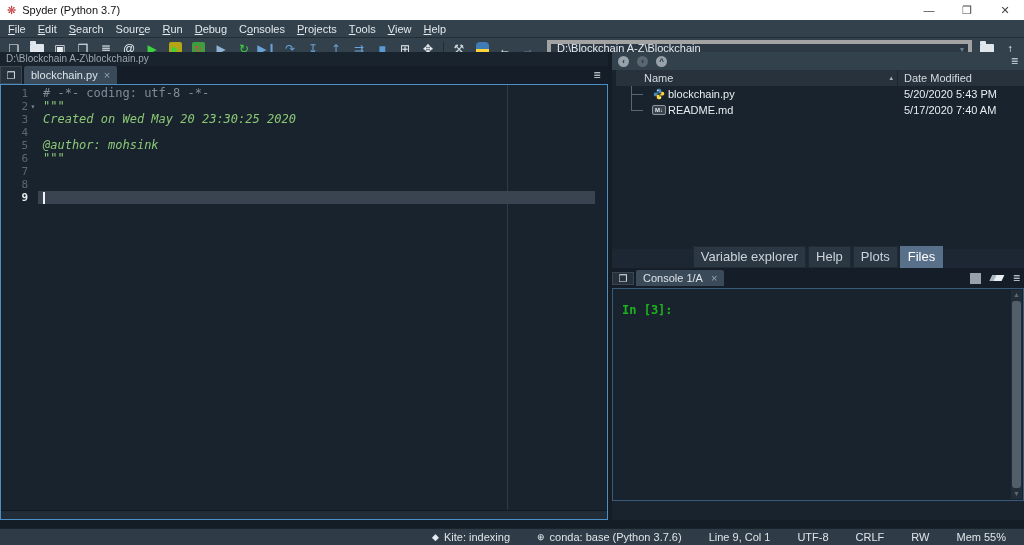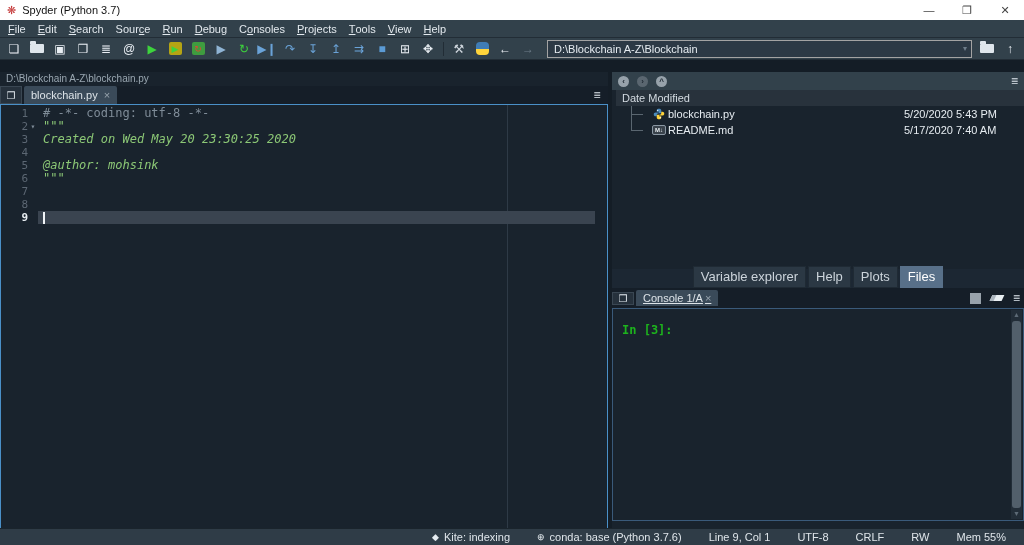--- a/index.html
+++ b/index.html
@@ -21,26 +21,26 @@
 
   
   .toolbar { position:absolute; top:38px; left:0; width:1024px; height:22px; background:#32414b;
     display:flex; align-items:center; gap:7px; padding:0 6px; border-bottom:1px solid #222d36; }
   .tb { width:16px; height:16px; display:flex; align-items:center; justify-content:center; font-size:12px; line-height:16px; flex:0 0 auto; }
   .tb-box { width:13px; height:13px; display:flex; align-items:center; justify-content:center; font-size:9px; border-radius:2px; }
   .tb-sep { width:1px; height:14px; background:#212c35; flex:0 0 auto; }
   .icon-folder { position:relative; width:14px; height:9px; background:#dfe6ec; border-radius:1px; display:inline-block; }
   .icon-folder::before { content:""; position:absolute; top:-3px; left:0; width:6px; height:3px; background:#dfe6ec; border-radius:1px 1px 0 0; }
   .icon-python { width:13px; height:13px; border-radius:4px; background:linear-gradient(180deg,#3f7cb5 50%,#ffd43b 50%); display:inline-block; }
-  .path-combo { flex:1 1 auto; height:18px; margin-left:4px; background:#2c3945; border:1px solid #a3a3a3;
-    display:flex; align-items:center; font-size:11px; color:#e6ecf1; padding:0 4px 0 6px; }
+  .path-combo { flex:1 1 auto; height:18px; margin-left:4px; background:#2c3945; border:4px solid #a3a3a3;
+    display:flex; align-items:flex-end; font-size:11px; color:#e6ecf1; padding:0 4px 0 6px; }
   .path-caret { margin-left:auto; color:#6e7d8a; font-size:8px; }
 
   
-  .main { position:absolute; top:72px; left:0; width:1000px; height:468px; background:#141d26; }
+  .main { position:absolute; top:52px; left:0; width:1000px; height:468px; background:#141d26; }
   .editor-panel { position:absolute; top:0; left:0; width:608px; height:468px; }
   .right-col { position:absolute; top:0; left:612px; width:412px; height:468px; }
 
   
   .breadcrumb { height:14px; background:#19232d; font-size:10px; color:#9aa7b1; padding:1px 0 0 6px; }
   .etabbar { height:18px; background:#151e28; display:flex; align-items:stretch; }
   .tab-browse { width:22px; display:flex; align-items:center; justify-content:center; background:#26313c;
     border:1px solid #3a4753; color:#dfe6ec; font-size:10px; }
   .etab { display:flex; align-items:center; gap:6px; background:#3a4a59; color:#dde3e8; font-size:11px;
     padding:0 7px; border-radius:2px 2px 0 0; margin-left:2px; }
@@ -89,22 +89,22 @@
   
   .tabstrip { position:absolute; left:0; width:412px; height:19px; background:#1c2733;
     display:flex; align-items:flex-end; justify-content:center; gap:2px; padding-bottom:0; }
   .strip-tab { font-size:13px; color:#ccd4db; background:#2b3844; border:1px solid #1f2a34; padding:2px 7px 3px; }
   .strip-tab.active { background:#587089; color:#ffffff; border-color:#587089; }
   .files-pane .tabstrip { top:197px; }
 
   
   .console-pane { position:absolute; top:216px; left:0; width:412px; height:252px; background:#19232d; }
   .ctabbar { height:20px; background:#151e28; display:flex; align-items:center; padding:1px 4px 1px 0; }
-  .ctab { display:flex; align-items:flex-end; gap:2px; background:#3a4a59; color:#dde3e8; font-size:11px;
-    padding:2px 7px; border-radius:2px 2px 0 0; margin-left:2px;text-decoration:underline; }
+  .ctab { display:flex; align-items:flex-end; gap:8px; background:#3a4a59; color:#dde3e8; font-size:11px;
+    padding:2px 7px; border-radius:2px 2px 0 0; margin-left:2px; }
   .ctab-actions { margin-left:auto; display:flex; align-items:center; gap:10px; }
   .sq-interrupt { width:11px; height:11px; background:#98a2ab; display:inline-block; }
   .eraser { width:12px; height:6px; background:#e8eef2; transform:skewX(-25deg); border-left:4px solid #aab4bd; display:inline-block; }
   .console-body { position:absolute; top:20px; left:0; right:0; bottom:19px; background:#19232d; border:1px solid #3a5a7a; }
   .prompt { position:absolute; top:14px; left:9px; font-family:"DejaVu Sans Mono","Liberation Mono",monospace;
     font-size:12px; font-weight:bold; color:#1db31d; }
   .vscroll { position:absolute; top:1px; bottom:1px; right:1px; width:11px; background:#222d38; }
   .vscroll .arr { position:absolute; left:0; width:11px; height:10px; color:#5d6a76; font-size:7px; text-align:center; line-height:10px; }
   .vscroll .arr.up { top:0; } .vscroll .arr.down { bottom:0; }
   .vscroll .thumb { position:absolute; left:1px; right:1px; top:11px; bottom:11px; background:#525f6b; border-radius:3px; }
@@ -257,20 +257,24 @@
   <div class="right-col">
 
     <div class="files-pane">
       <div class="ptoolbar" id="files-toolbar">
           <div class="circle-btn">‹</div>
           <div class="circle-btn disabled">›</div>
           <div class="circle-btn">^</div>
           <div class="pane-menu">≡</div>
         </div>
       <div class="fheader">
+        <div class="hcell">
+          <span>Name</span>
+          <span class="sort-arrow">▴</span>
+        </div>
         <div class="hcell">Date Modified</div>
       </div>
       <div id="files-rows">
           <div class="frow">
             <span class="tree mid"></span>
             <span class="ficon">
               <svg width="12" height="12" viewBox="0 0 16 16">
                 <path fill="#4b8bbe" d="M8 1C6 1 5 1.8 5 3v2h3v1H3.5C2 6 1 7 1 8.5S2 11 3.5 11H5V9.5C5 8 6 7 7.5 7H11V3c0-1.2-1-2-3-2z"></path>
                 <path fill="#ffd43b" d="M8 15c2 0 3-.8 3-2v-2H8v-1h4.5c1.5 0 2.5-1 2.5-2.5S14 5 12.5 5H11v1.5C11 8 10 9 8.5 9H5v4c0 1.2 1 2 3 2z"></path>
                 <circle cx="6.3" cy="3.1" r=".8" fill="#fff"></circle>

